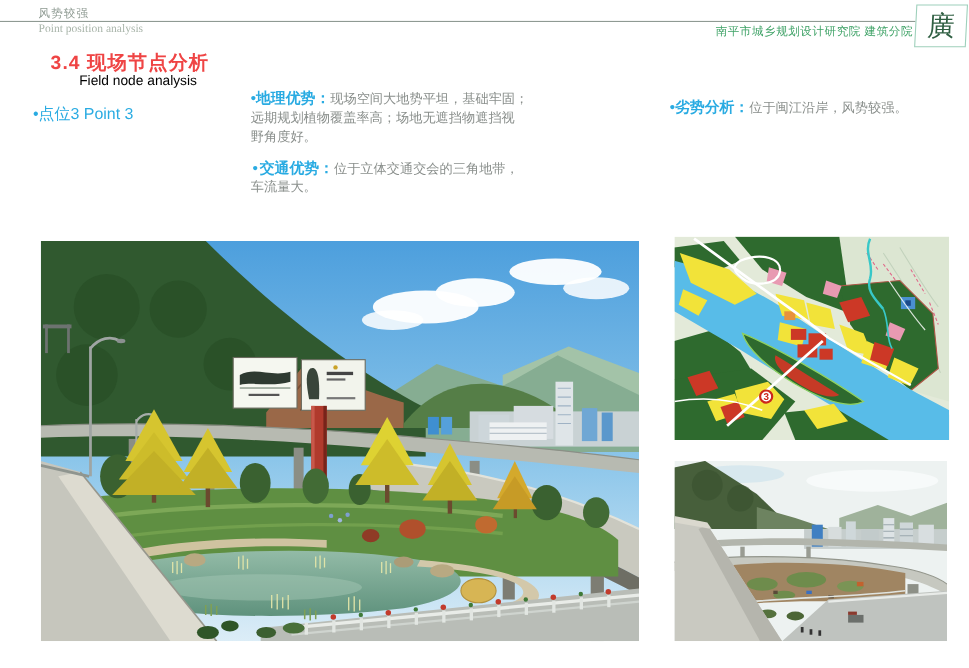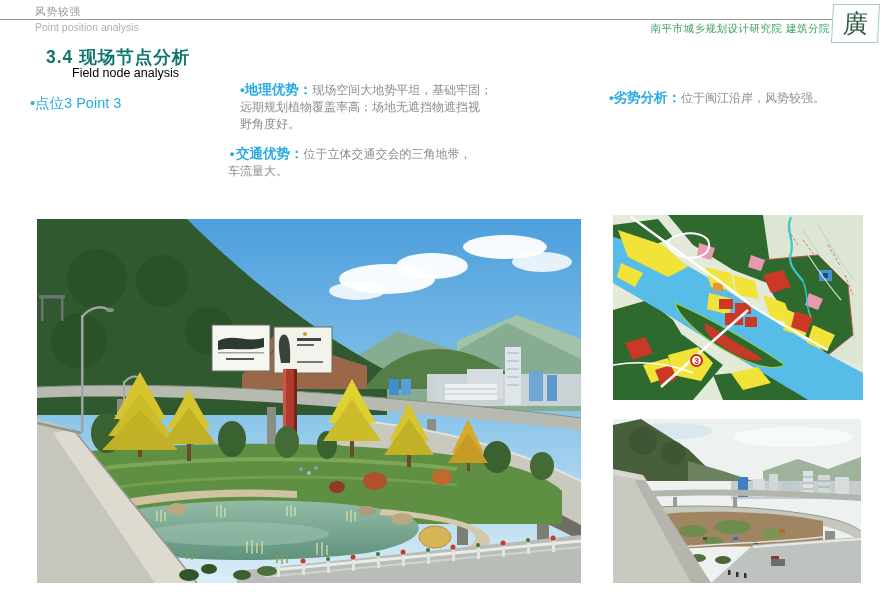--- a/index.html
+++ b/index.html
@@ -4,38 +4,38 @@
 <style>
   html,body{margin:0;padding:0;}
   body{
     width:881px;height:607px;position:relative;background:#ffffff;
     font-family:"Liberation Sans",sans-serif;overflow:hidden;
   }
   .abs{position:absolute;}
   
   .hdr-zh{left:35px;top:5px;font-size:10.5px;color:#8e9a92;letter-spacing:1px;}
   .hdr-line{left:0;top:19px;width:833px;height:0;border-top:1px solid #8f9a93;}
-  .hdr-en{left:35px;top:21px;font-size:10.5px;color:#a9b5aa;}
+  .hdr-en{left:35px;top:21px;font-size:10.5px;color:#a9b5aa;font-family:Liberation Serif, serif;}
   .hdr-org{right:51px;top:22px;font-size:10.5px;color:#3ea266;letter-spacing:.5px;text-align:center;}
   .hdr-logo{
     left:832px;top:4px;width:45px;height:37px;border:1px solid #9ed0bb;
     color:#2f5f42;font-family:"DejaVu Serif","Liberation Serif",serif;
     font-size:25px;display:flex;align-items:center;justify-content:center;
     transform:skewX(-3deg);background:#fff;
   }
   
-  .title-zh{left:46px;top:45px;font-size:17.5px;font-weight:bold;color:#0f766e;letter-spacing:1px;}
+  .title-zh{left:46px;top:45px;font-size:17.5px;font-weight:bold;color:#ef4444;letter-spacing:1px;}
   .title-en{left:72px;top:66px;font-size:12.5px;color:#000000;}
   
   .point-lbl{left:30px;top:94px;font-size:14.5px;font-weight:normal;color:#29abe2;}
   
   .note{position:absolute;font-size:12px;line-height:17px;color:#8a8f8c;}
   .note .lbl{font-size:13.5px;font-weight:bold;color:#29abe2;}
   .note .txt{white-space:pre-line;}
-  .note-geo{left:228px;top:81px;width:312px;margin-left:12px;}
+  .note-geo{left:228px;top:81px;width:312px;}
   .note-traffic{left:228px;top:146px;width:312px;font-family:Liberation Mono, monospace;}
   .note-weak{left:557px;top:89px;width:320px;text-align:center;}
   
   .fig{position:absolute;overflow:hidden;}
   .fig svg{display:block;width:100%;height:100%;}
   .fig-main{left:37px;top:219px;width:544px;height:364px;}
   .fig-map{left:613px;top:215px;width:250px;height:185px;}
   .fig-photo{left:613px;top:419px;width:248px;height:164px;}
   .map-marker{
     left:690px;top:354px;width:13px;height:13px;border-radius:50%;

